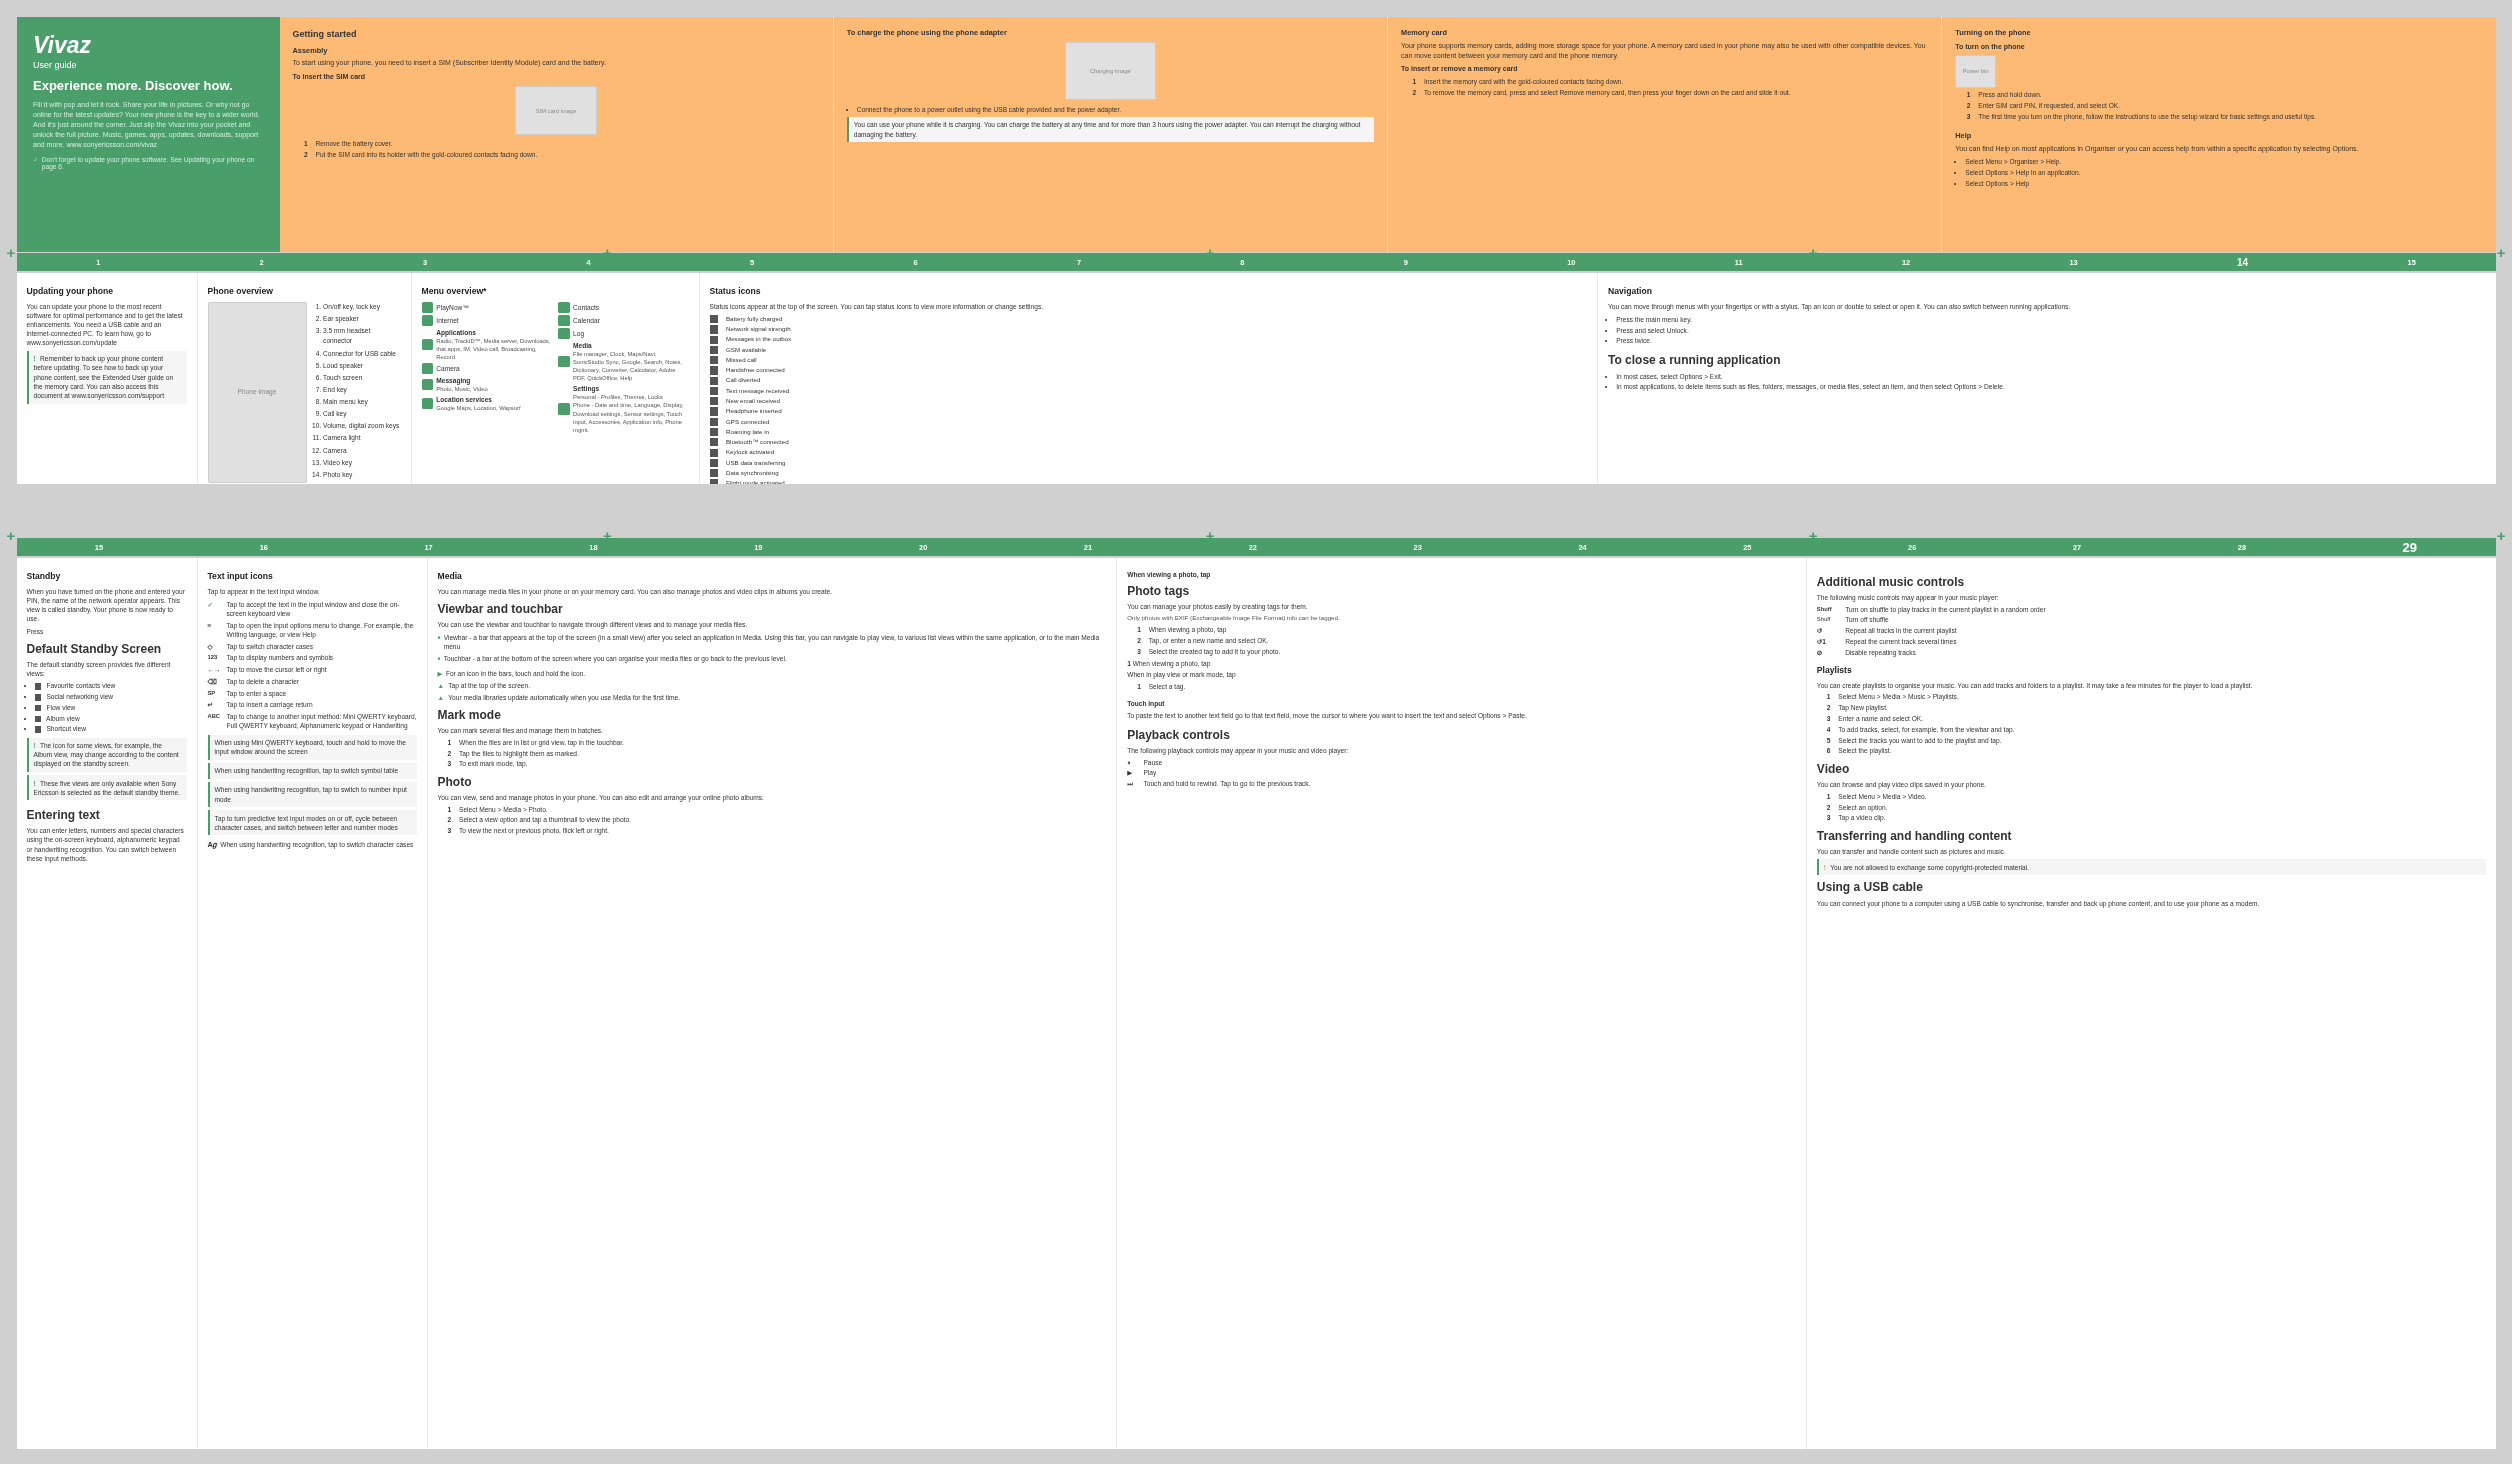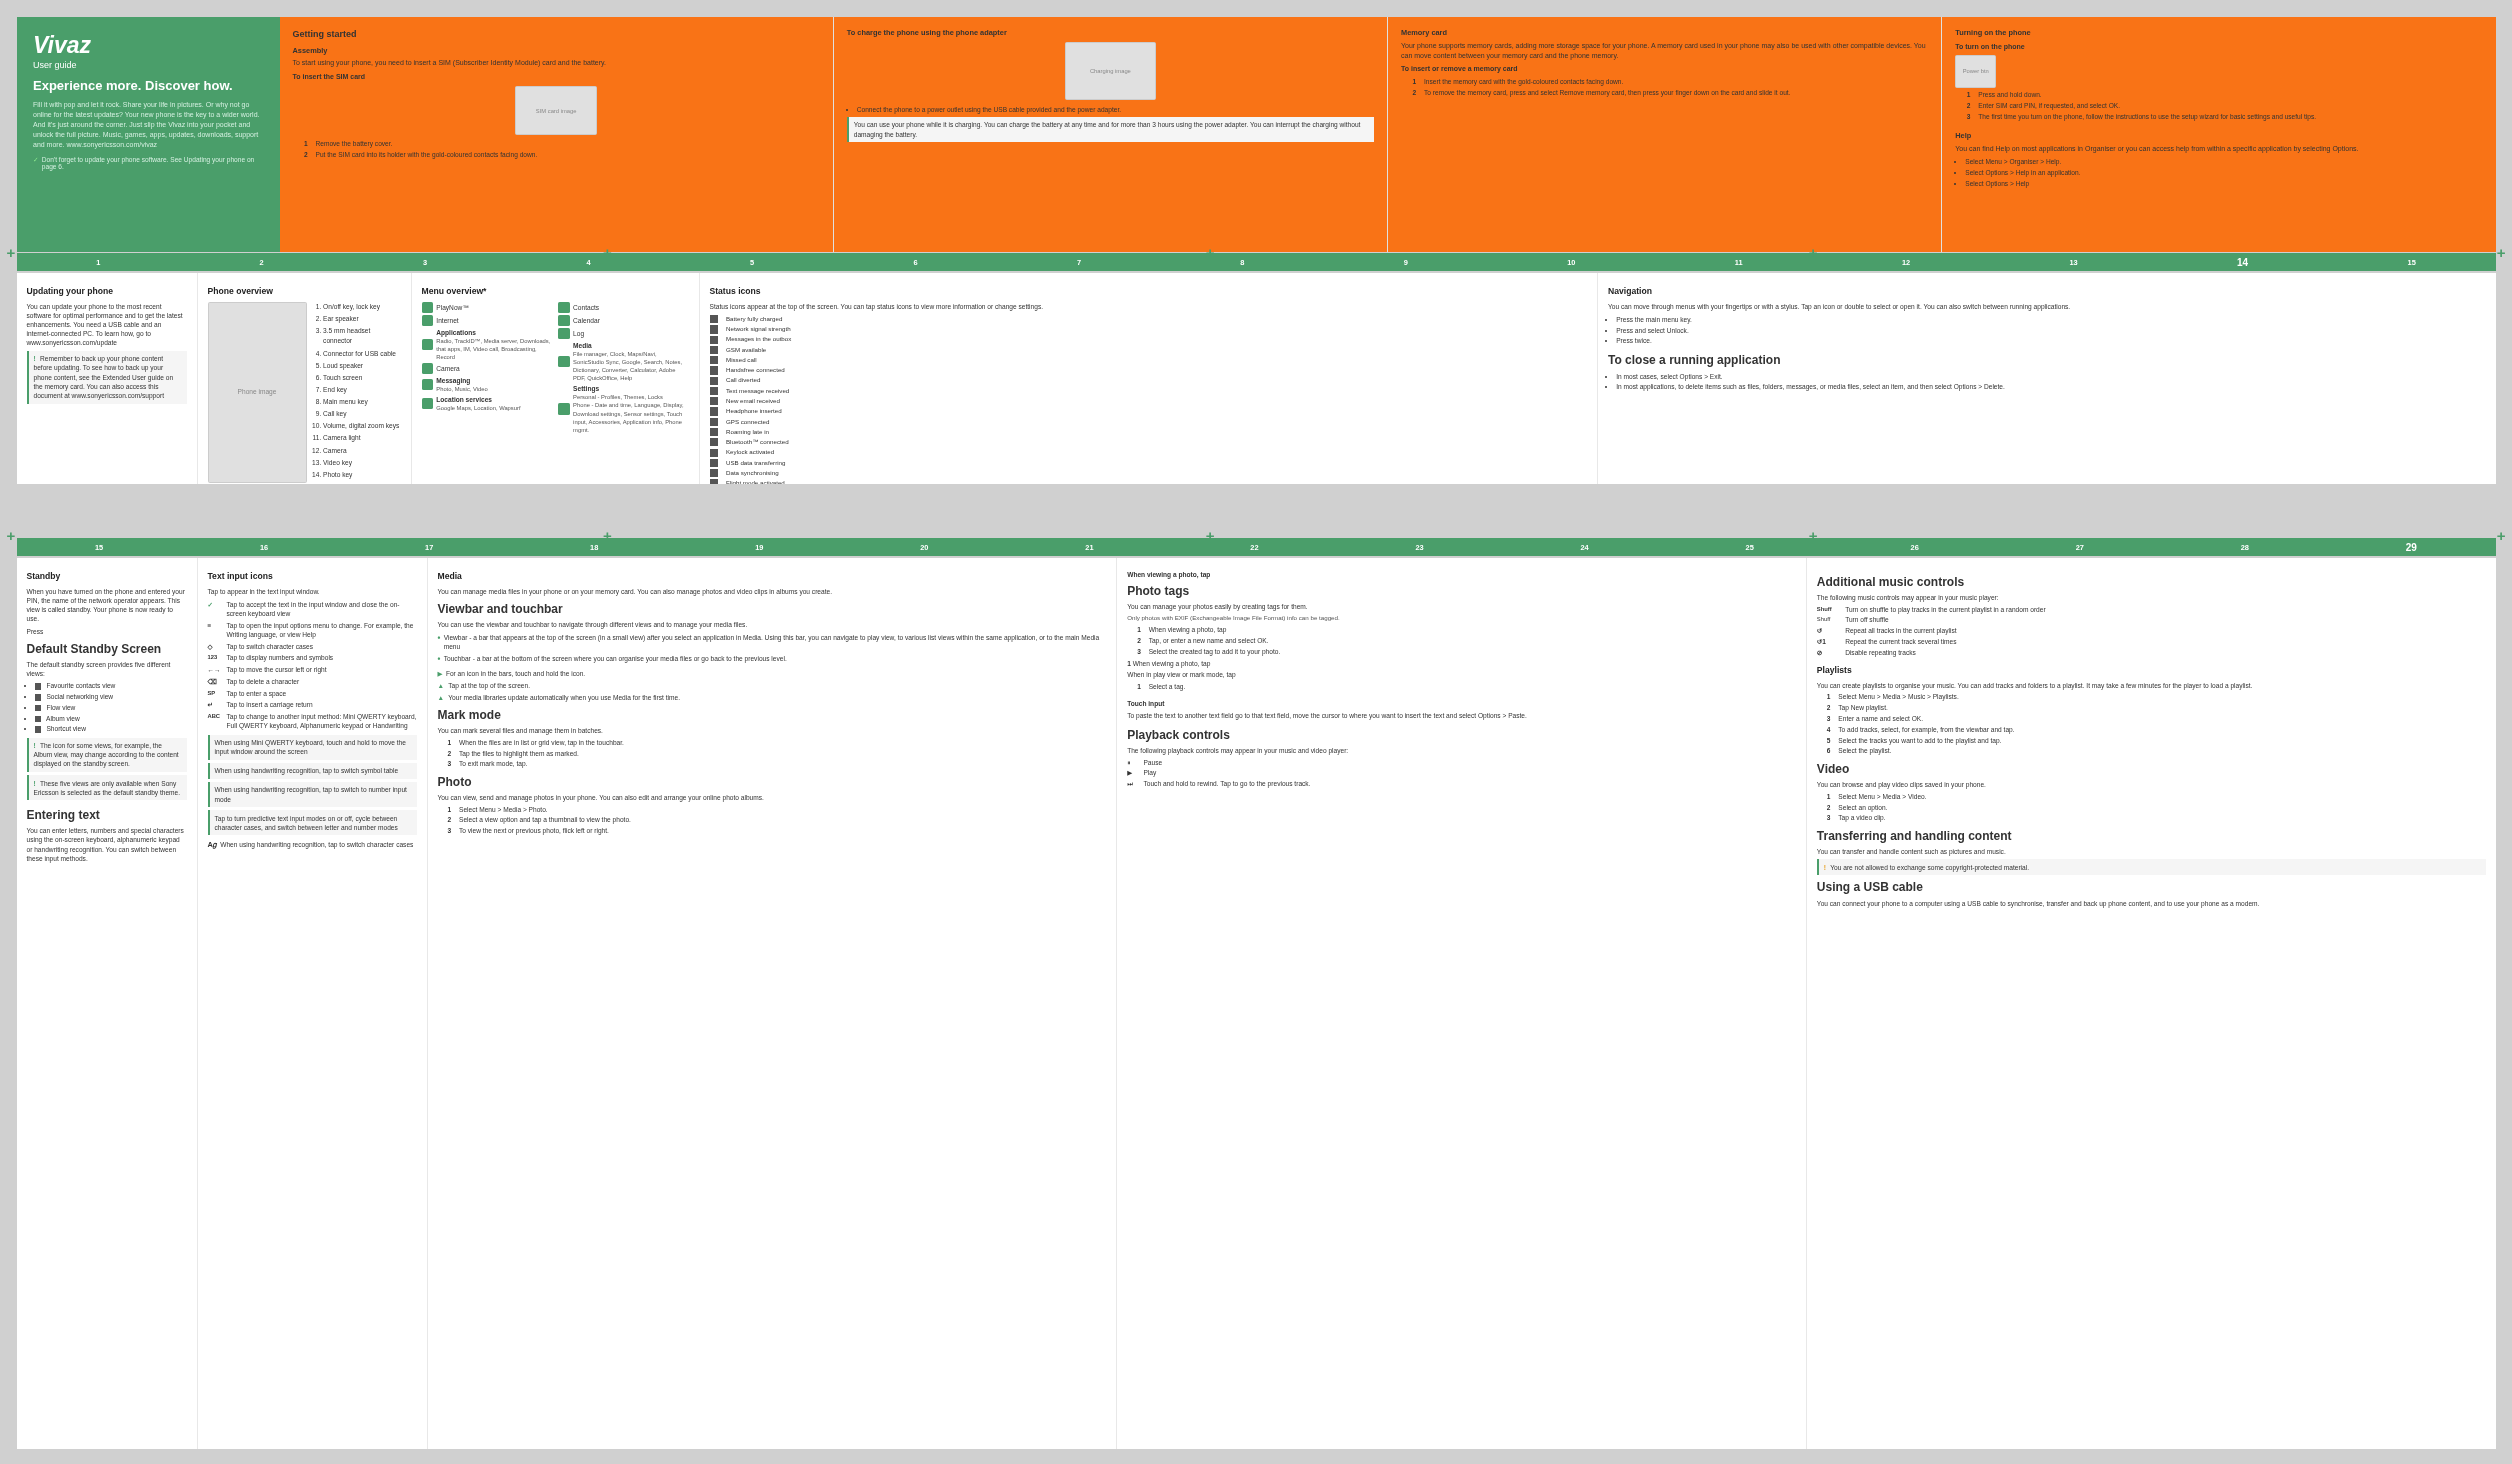--- a/index.html
+++ b/index.html
@@ -22,21 +22,21 @@
       background: #d0d0d0;
     }
 
     
     .top-section {
       position: absolute;
       top: 16.5px;
       left: 16.5px;
       right: 16.5px;
       height: 235px;
-      background: #f97316;
+      background: #fdba74;
       display: flex;
       gap: 0;
     }
 
     
     .intro-box {
       width: 263px;
       min-width: 263px;
       background: #4a9e6a;
       padding: 15px 16.5px;
@@ -515,21 +515,21 @@
     <span style="color:white;font-size:7.4px;font-weight:bold;">19</span>
     <span style="color:white;font-size:7.4px;font-weight:bold;">20</span>
     <span style="color:white;font-size:7.4px;font-weight:bold;">21</span>
     <span style="color:white;font-size:7.4px;font-weight:bold;">22</span>
     <span style="color:white;font-size:7.4px;font-weight:bold;">23</span>
     <span style="color:white;font-size:7.4px;font-weight:bold;">24</span>
     <span style="color:white;font-size:7.4px;font-weight:bold;">25</span>
     <span style="color:white;font-size:7.4px;font-weight:bold;">26</span>
     <span style="color:white;font-size:7.4px;font-weight:bold;">27</span>
     <span style="color:white;font-size:7.4px;font-weight:bold;">28</span>
-    <span style="color:white;font-size:10px;font-weight:bold;">29</span>
+    <span style="color:white;font-size:13px;font-weight:bold;">29</span>
   </div>
 
   <div style="position:absolute;top:558px;left:16.5px;right:16.5px;bottom:16.5px;background:#fff;display:flex;">
 
     <div class="bottom-col" style="max-width:181px;">
       <h3>Standby</h3>
       <p>When you have turned on the phone and entered your PIN, the name of the network operator appears. This view is called standby. Your phone is now ready to use.</p>
       <p style="margin-top:3.3px;font-size:6.6px;">
         <span>Press</span>
       </p>

